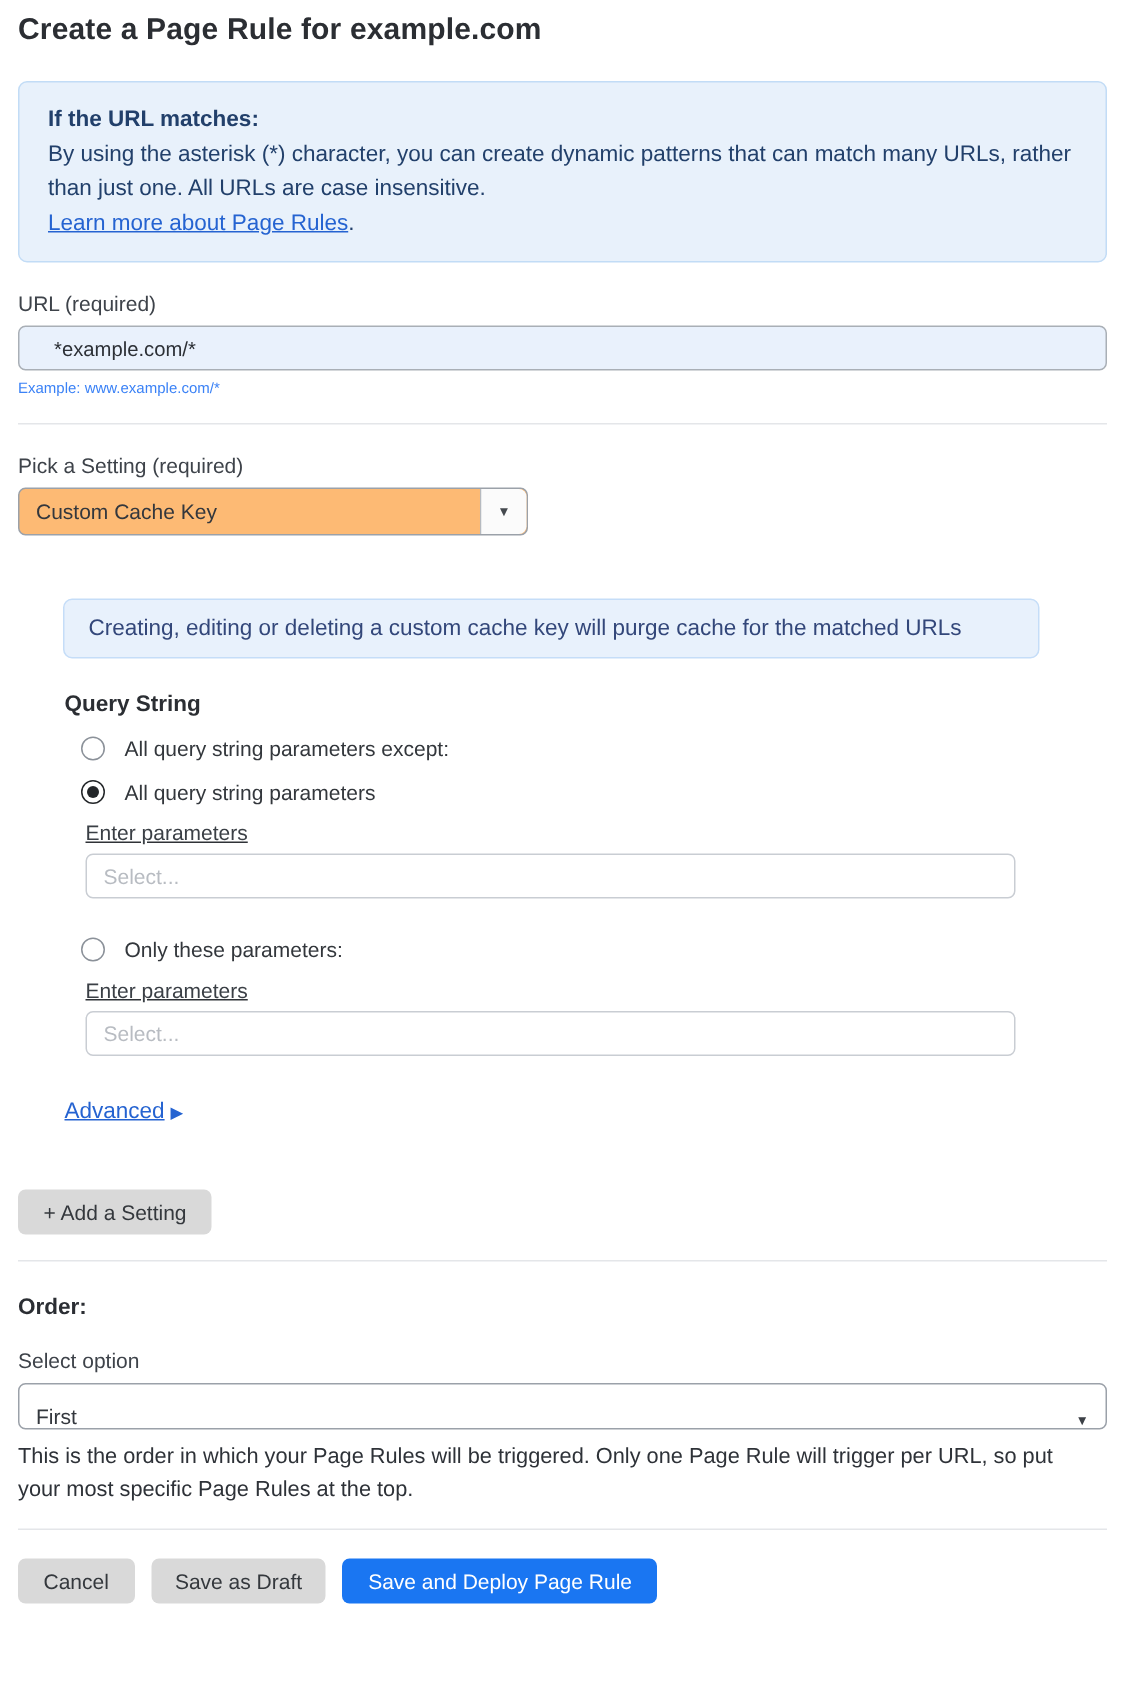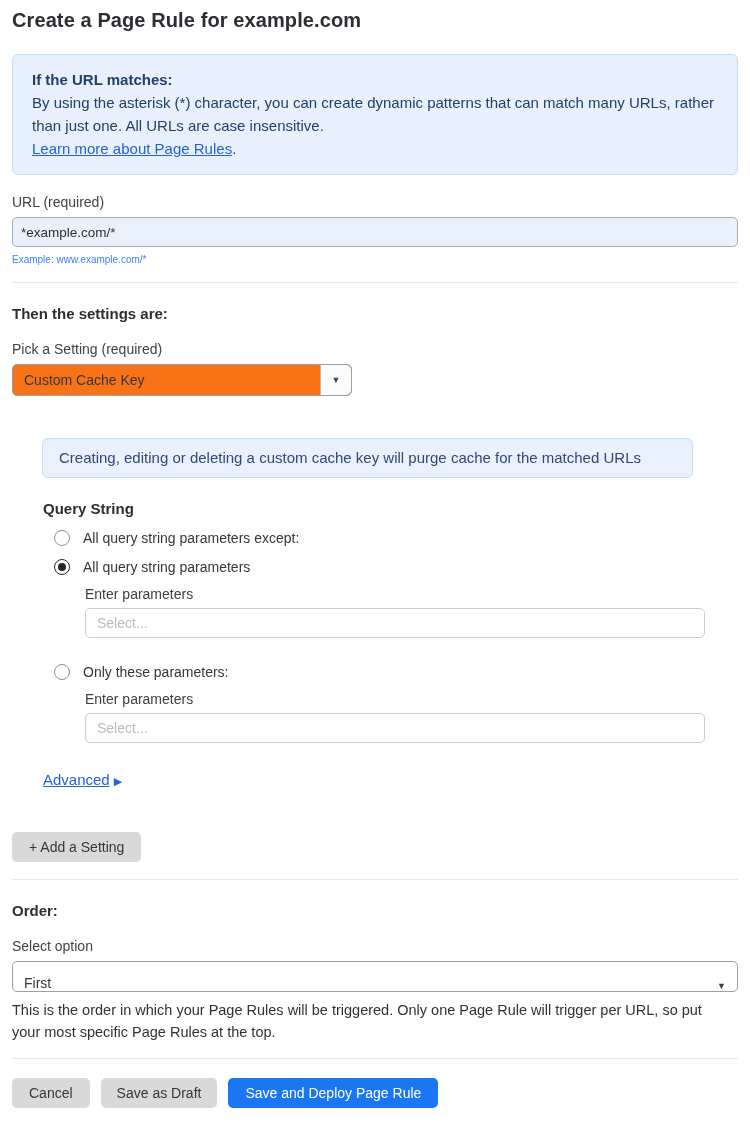--- a/index.html
+++ b/index.html
@@ -36,31 +36,31 @@
     color:var(--info-text);
     font-size:15px;
     line-height:23px;
   }
   .info-box .info-heading{font-weight:bold;}
   a.link{color:var(--link);text-decoration:underline;cursor:pointer;}
   .field-label{margin-top:19px;font-size:14px;color:var(--text-label);}
   .url-input{
     margin-top:7px;width:100%;height:30px;
     background:#e9f1fc;border:1px solid var(--input-border);
-    border-radius:5px;padding:0 8px;
+    border-radius:5px;padding:0 23px;
     font-family:"Liberation Sans","DejaVu Sans",sans-serif;
     font-size:13.5px;color:#2c3036;
   }
   .hint{margin-top:7px;font-size:10px;color:#3b82f6;}
   .divider{border:none;border-top:1px solid var(--divider);margin-top:17px;}
   .section-heading{font-size:15px;font-weight:bold;color:#2b2e33;}
   .settings-heading{margin-top:22px;}
   .dropdown{
     margin-top:7px;width:340px;height:32px;
-    background:#f97316;border:1px solid #9ba1a9;border-radius:5px;
+    background:#fdba74;border:1px solid #9ba1a9;border-radius:5px;
     display:flex;align-items:stretch;cursor:pointer;
   }
   .dropdown .dd-value{flex:1;display:flex;align-items:center;padding:0 11px;font-size:14px;color:#33373d;}
   .dropdown .dd-arrow{
     width:31px;border-left:1px solid #b6bac0;background:#fbfbfb;
     display:flex;align-items:center;justify-content:center;
     border-radius:0 5px 5px 0;color:#45494f;font-size:9px;
   }
   .notice{
     margin:42px 0 0 30px;width:651px;
@@ -73,21 +73,21 @@
   .radio{
     width:16px;height:16px;border:1.5px solid #8b9199;border-radius:50%;
     background:#fff;position:relative;flex:0 0 auto;cursor:pointer;
   }
   .radio[data-checked="true"]{border-color:#232629;}
   .radio[data-checked="true"]::after{
     content:"";position:absolute;left:3px;top:3px;right:3px;bottom:3px;
     background:#232629;border-radius:50%;
   }
   .radio-label{margin-left:13px;font-size:14px;color:#33373c;}
-  .sub-field{margin-left:73px;}
+  .sub-field{margin-left:45px;text-decoration:underline;}
   .sub-label{margin-top:11px;font-size:14px;color:#3a3f45;}
   .param-input{
     margin-top:6px;width:620px;height:30px;
     background:#fff;border:1px solid var(--light-border);border-radius:5px;
     padding:0 11px;font-family:"Liberation Sans","DejaVu Sans",sans-serif;
     font-size:14px;color:#33373c;
   }
   .param-input::placeholder{color:var(--placeholder);}
   .spaced{margin-top:26px;}
   .advanced{margin:28px 0 0 31px;font-size:15px;}
@@ -130,21 +130,20 @@
     <div class="info-body">By using the asterisk (*) character, you can create dynamic patterns that can match many URLs, rather than just one. All URLs are case insensitive.</div>
     <div><a class="link">Learn more about Page Rules</a><span>.</span></div>
   </div>
 
   <div class="field-label">URL (required)</div>
   <input class="url-input" type="text" value="*example.com/*" style="">
   <div class="hint">Example: www.example.com/*</div>
 
   <hr class="divider">
 
-  <div class="section-heading settings-heading">Then the settings are:</div>
 
   <div class="field-label">Pick a Setting (required)</div>
   <div class="dropdown">
     <span class="dd-value">Custom Cache Key</span>
     <span class="dd-arrow">▼</span>
   </div>
 
   <div class="notice">Creating, editing or deleting a custom cache key will purge cache for the matched URLs</div>
 
   <div class="section-heading qs-heading">Query String</div>

